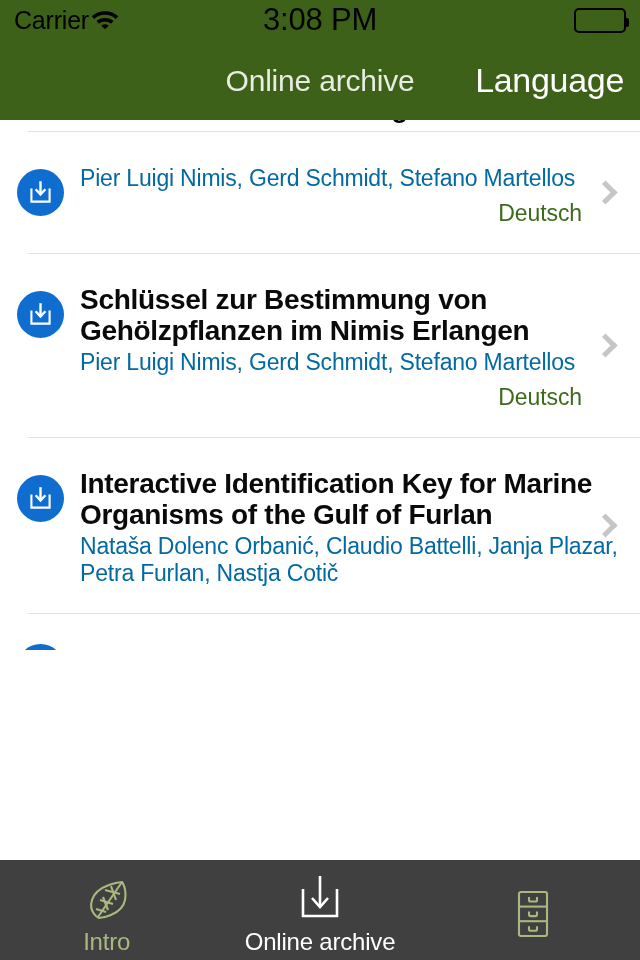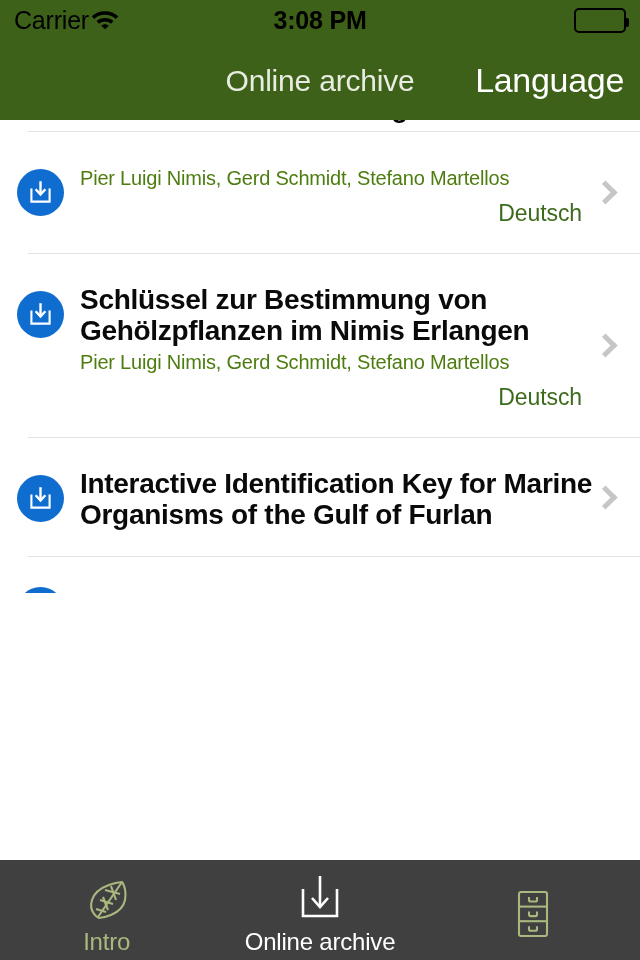--- a/index.html
+++ b/index.html
@@ -48,22 +48,22 @@
     color: #000000;
     letter-spacing: -0.2px;
     line-height: 1;
   }
   .wifi-icon { display: block; }
   .status-center {
     flex: 1;
     text-align: center;
   }
   .status-time {
-    font-size: 25px;
-    font-weight: bold;
+    font-size: 31px;
+    font-weight: normal;
     color: #000000;
     letter-spacing: -0.2px;
     text-align: center;
   }
   .status-right {
     flex: 0 0 auto;
     width: 200px;
     display: flex;
     justify-content: flex-end;
     align-items: center;
@@ -191,22 +191,22 @@
   .row-title {
     font-size: 28px;
     font-weight: bold;
     color: #0a0a0a;
     line-height: 31px;
     letter-spacing: -0.3px;
   }
 
   .row-authors {
     margin-top: 3px;
-    font-size: 20px;
-    color: #4d7c0f;
+    font-size: 23px;
+    color: #0369a1;
     line-height: 27px;
     letter-spacing: -0.2px;
   }
 
   .row-lang {
     margin-top: 8px;
     font-size: 23px;
     color: #3d6b1c;
     text-align: right;
     padding-right: 46px;
@@ -363,20 +363,21 @@
         <span class="dl-badge">
           <svg width="29" height="29" viewBox="0 0 29 29">
             <path d="M14.5 3.2 L14.5 15.4" stroke="#fff" stroke-width="2.4" fill="none"></path>
             <path d="M9.6 11.2 L14.5 16.4 L19.4 11.2" stroke="#fff" stroke-width="2.4" fill="none" stroke-linejoin="miter"></path>
             <path d="M5.4 10.6 L5.4 23.6 L23.6 23.6 L23.6 10.6" stroke="#fff" stroke-width="2.1" fill="none"></path>
           </svg>
         </span>
       </div>
       <div class="row-body">
         <div class="row-title">Interactive Identification Key for Marine Organisms of the Gulf of Furlan</div>
+        <div class="row-authors">Nataša Dolenc Orbanić, Claudio Battelli, Janja Plazar, Petra Furlan, Nastja Cotič</div>
       </div>
       <div class="row-chevron">
           <span class="chev"></span>
         </div>
     </div>
     <div class="row-sep"></div>
 
     <div class="row-partial">
       <span class="dl-badge">
         

